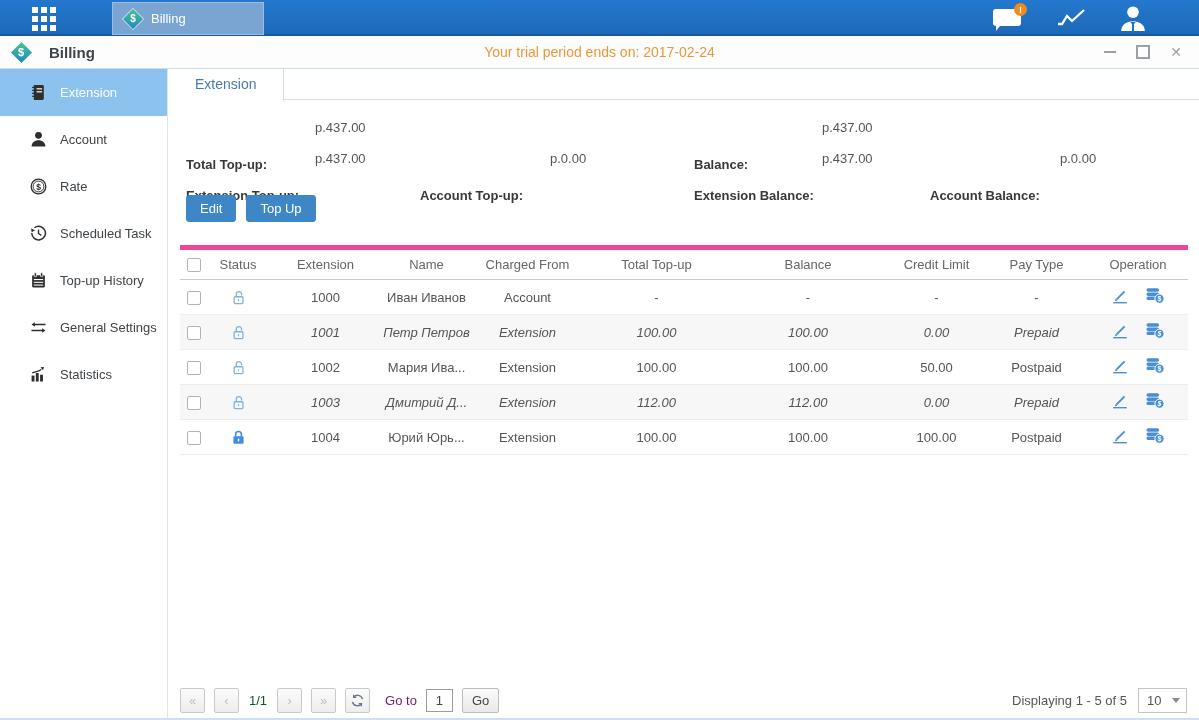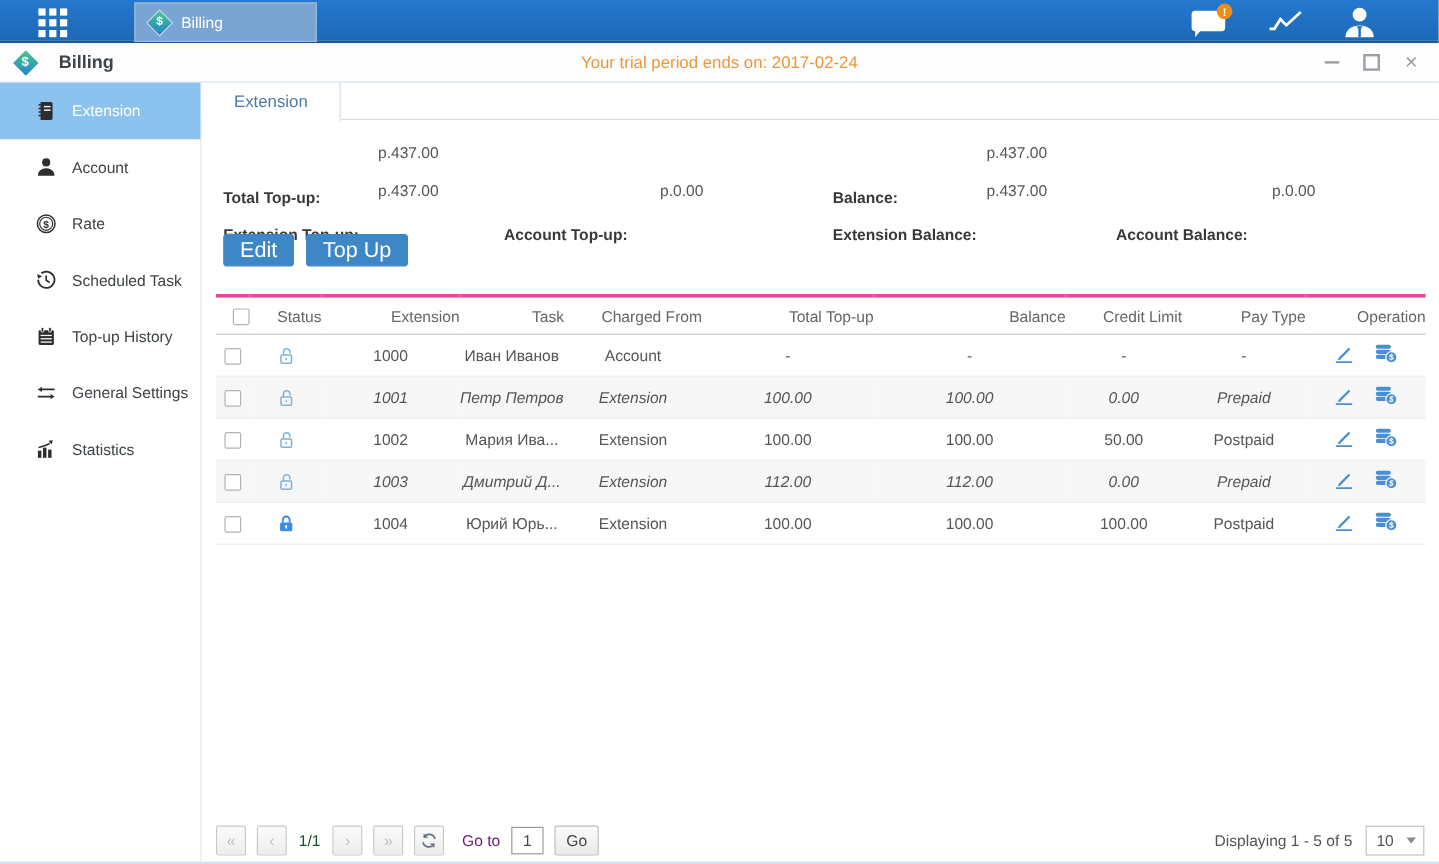--- a/index.html
+++ b/index.html
@@ -59,26 +59,26 @@
   .sum-row { position:absolute; left:0; width:100%; height:20px; line-height:20px; }
   .sum-row1 { top:49px; } .sum-row2 { top:80px; }
   .sum-row span { position:absolute; white-space:nowrap; }
   .slabel { font-weight:bold; color:#38393b;margin-top:37px; }
   .sval { color:#555; }
   .p18{left:18px}.p147{left:147px}.p252{left:252px}.p382{left:382px}
   .p526{left:526px}.p654{left:654px}.p762{left:762px}.p892{left:892px}
 
   .actions { position:absolute; left:18px; top:126px; display:flex; gap:10px; }
   .btn-blue { height:27px; padding:0 13px; background:#3e87c6; border:1px solid #3e87c6; border-radius:3px;
-    color:#fff; font-size:18px; font-family:inherit; cursor:pointer; }
+    color:#fff; font-size:13px; font-family:inherit; cursor:pointer; }
 
   .grid-wrap { position:absolute; left:12px; top:176px; width:1008px; }
   table.grid { width:100%; border-collapse:collapse; table-layout:fixed; }
-  .grid th { height:32px; font-weight:normal; color:#666; font-size:13px; text-align:right;
-    border-top:3px solid #ec4899; border-bottom:1px solid #c9c9c9; cursor:pointer; }
+  .grid th { height:32px; font-weight:normal; color:#666; font-size:13px; text-align:center;
+    border-top:5px solid #ec4899; border-bottom:1px solid #c9c9c9; cursor:pointer; }
   .grid td { height:35px; text-align:center; font-size:13px; color:#555; border-bottom:1px solid #ececec; overflow:hidden; white-space:nowrap; }
   .grid tr.alt td { background:#f7f7f7;font-style:italic; }
   .checkbox { display:inline-block; width:14px; height:14px; background:#fff; border:1px solid #b3b3b3;
     border-radius:2px; vertical-align:middle; cursor:pointer; }
   .ops { display:inline-flex; align-items:center; gap:16px; }
   .op { cursor:pointer; display:inline-flex; }
   .lock { display:inline-flex; vertical-align:middle; cursor:pointer; }
 
   
   .pager { position:absolute; left:12px; right:12px; top:617px; height:28px; display:flex; align-items:center; }
@@ -295,21 +295,21 @@
           <col style="width:160px">
           <col style="width:97px">
         <col style="width:103px">
           <col style="width:100px">
       </colgroup>
       <thead>
           <tr id="grid-head">
             <th><span class="checkbox"></span></th>
             <th>Status</th>
             <th>Extension</th>
-            <th>Task</th>
+            <th>Name</th>
             <th>Charged From</th>
             <th>Total Top-up</th>
             <th>Balance</th>
             <th>Credit Limit</th>
             <th>Pay Type</th>
             <th>Operation</th>
           </tr>
         </thead>
       <tbody id="grid-body">
           <tr>

